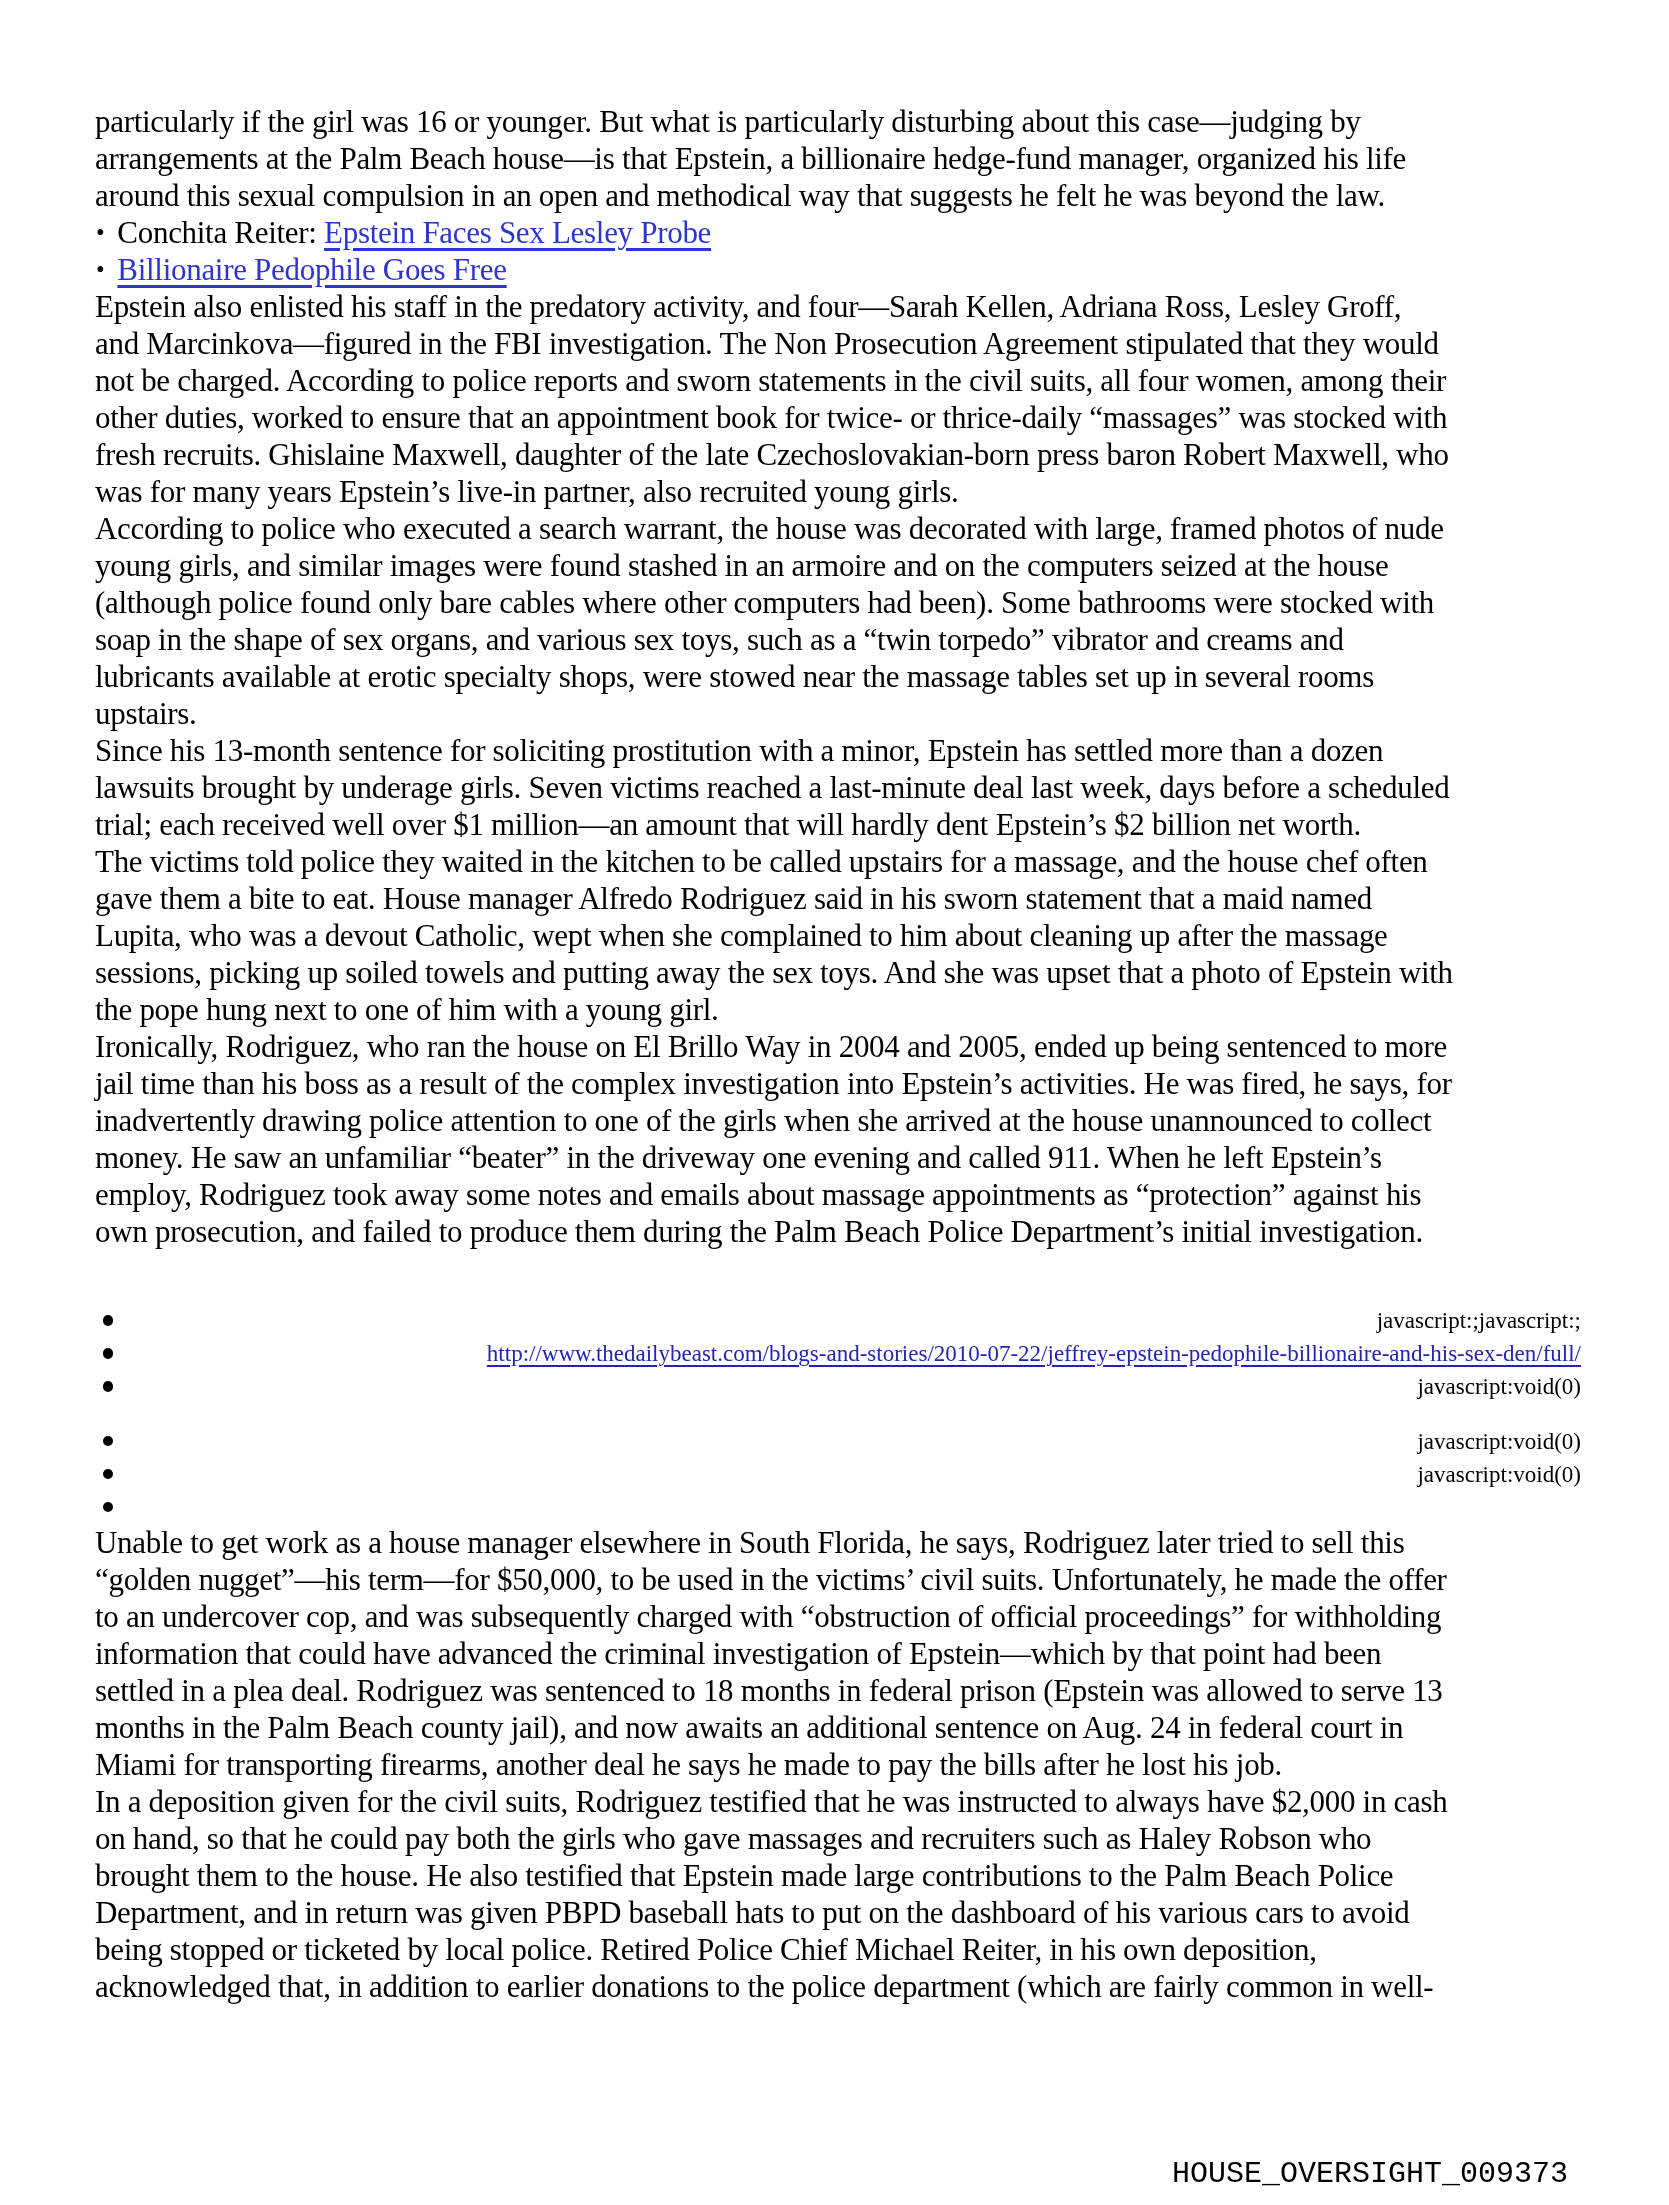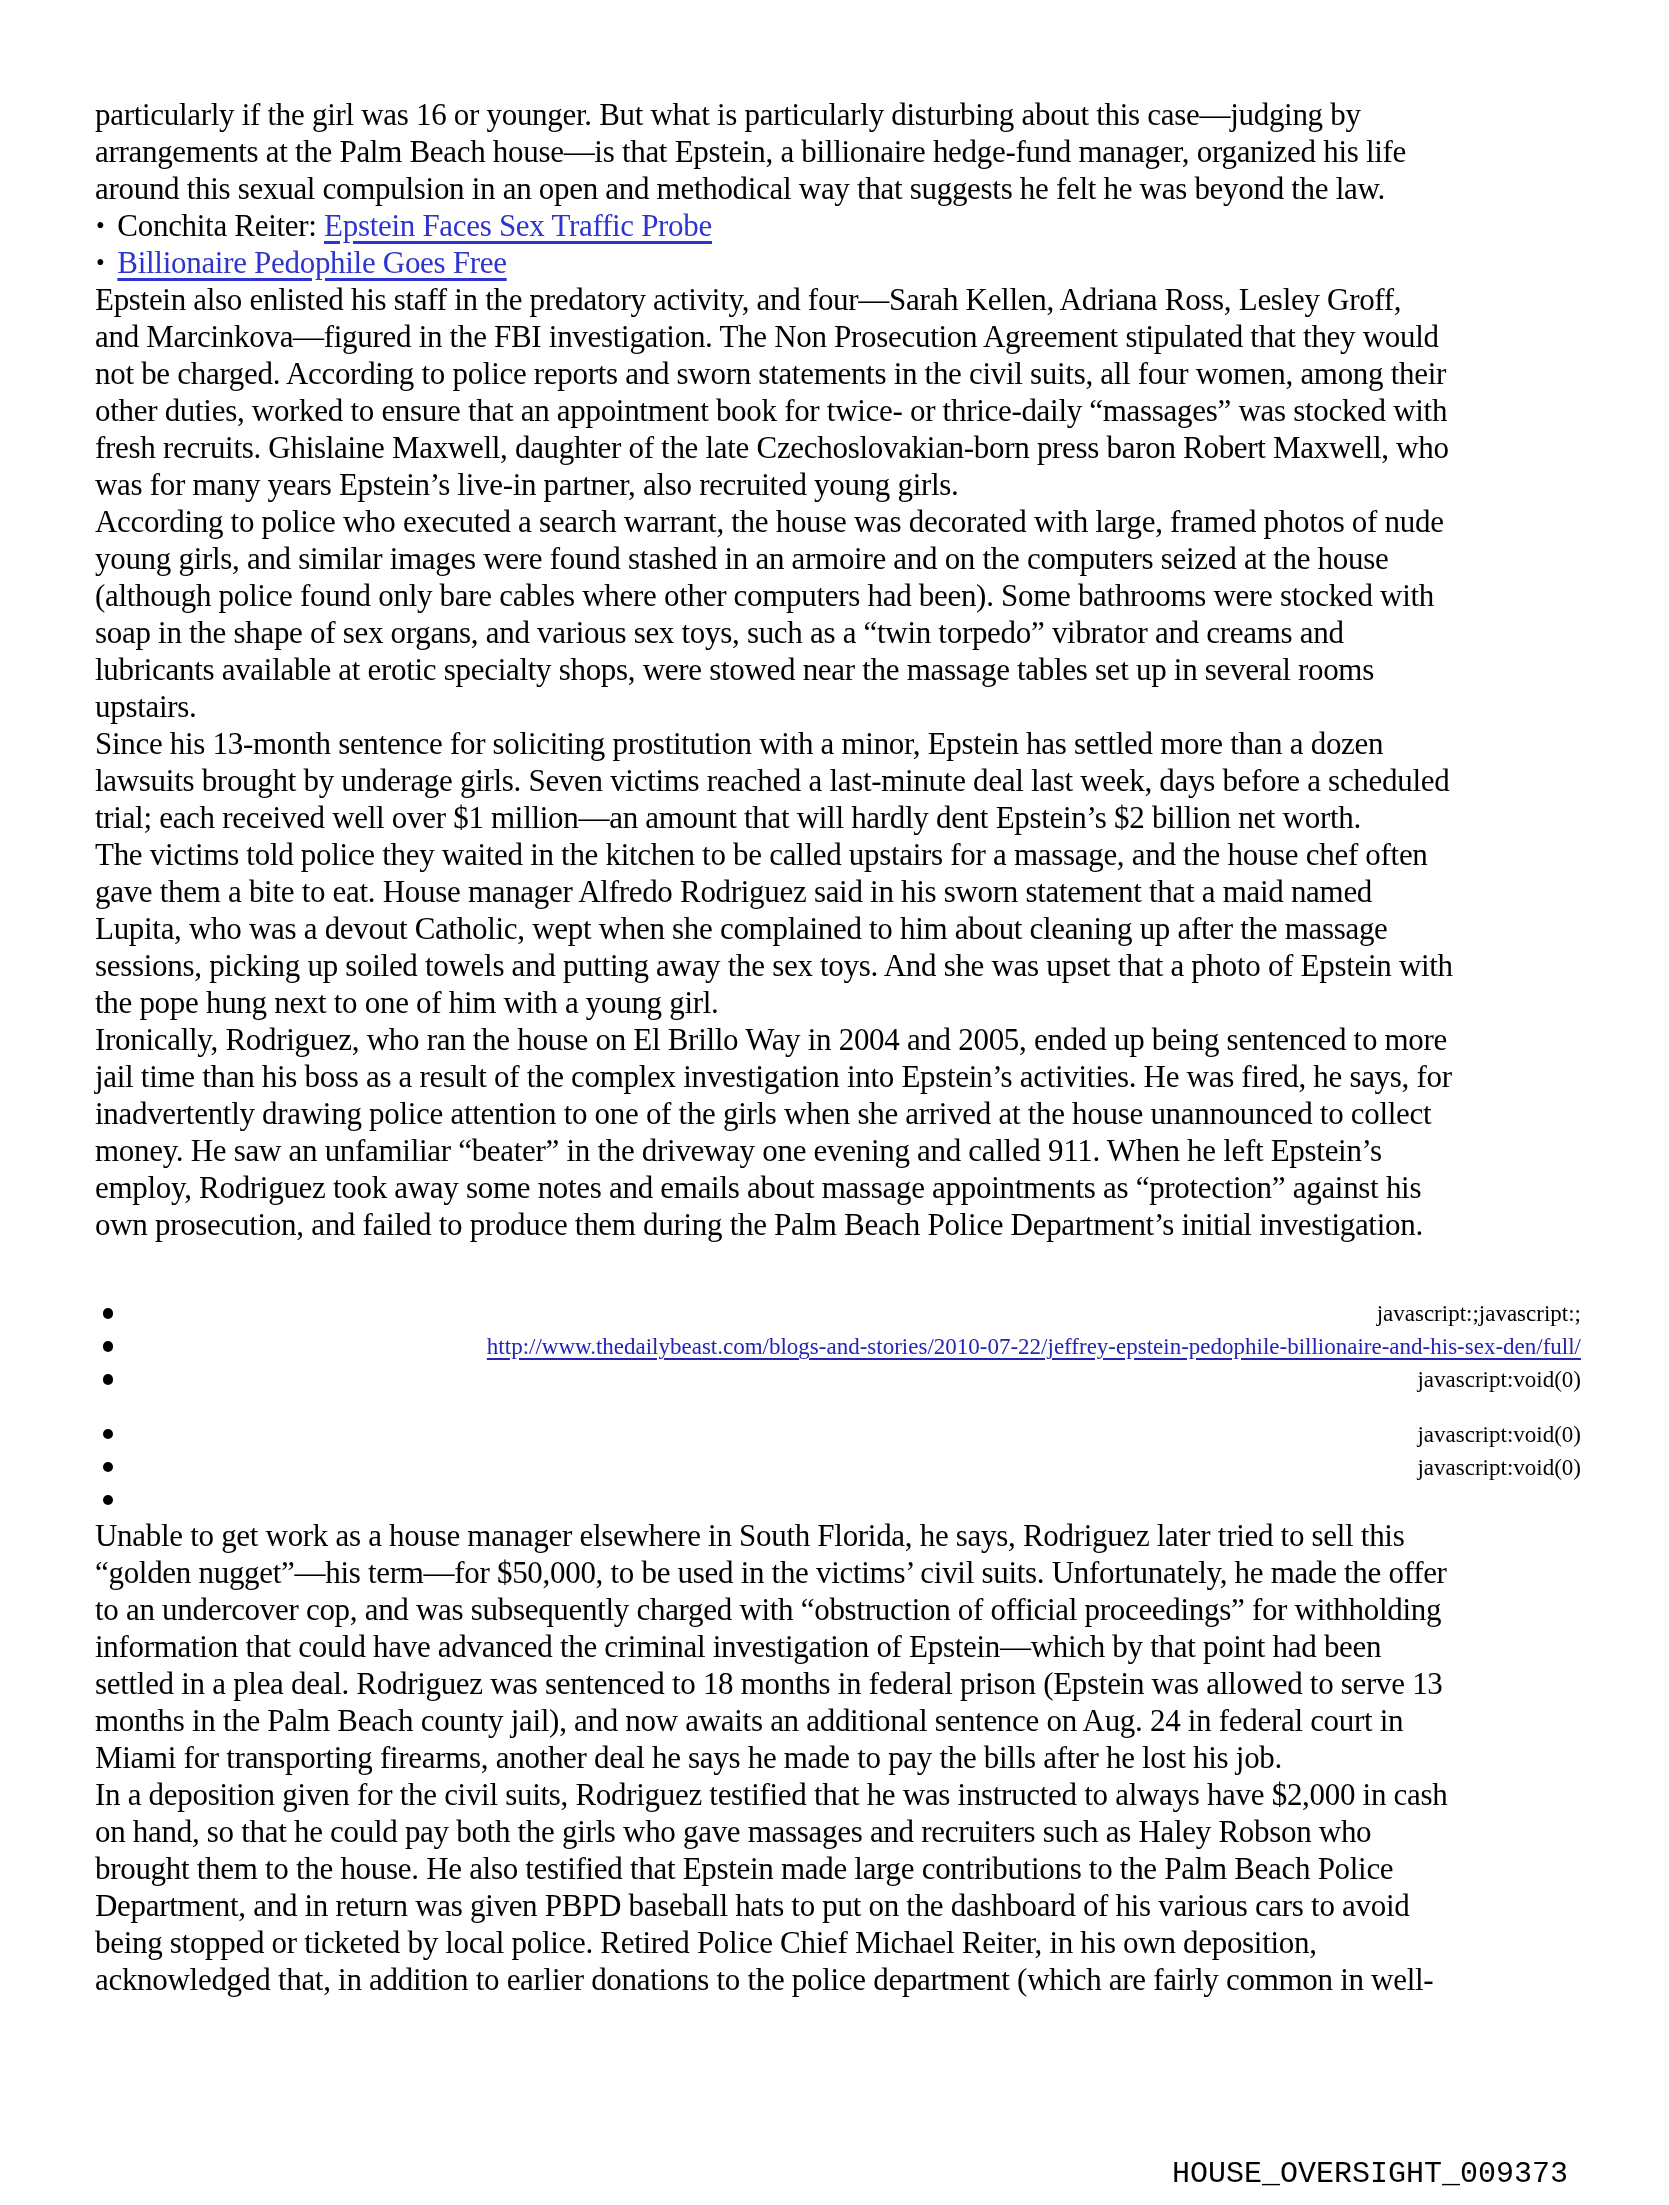--- a/index.html
+++ b/index.html
@@ -7,21 +7,21 @@
   body {
     width: 1669px; height: 2205px;
     background: #ffffff;
     position: relative;
     font-family: "Liberation Serif", serif;
     color: #000000;
   }
   .page { position: absolute; inset: 0; overflow: hidden; }
   .content {
     position: absolute;
-    left: 95px; top: 96px;
+    left: 95px; top: 103px;
     width: 1486px;
     font-size: 31px;
     line-height: 37px;
     letter-spacing: -0.3px;
   }
   .para { margin: 0; white-space: pre; }
   .bullet-line { white-space: pre; }
   .bullet-char { display: inline-block; margin-right: 11.8px; transform: scale(0.8); }
   a.link {
     color: var(--link-primary, #2d34cf);
@@ -67,21 +67,21 @@
 </head>
 <body>
 
 <div class="page">
   <div class="content">
 
     <p class="para">particularly if the girl was 16 or younger. But what is particularly disturbing about this case—judging by
 arrangements at the Palm Beach house—is that Epstein, a billionaire hedge-fund manager, organized his life
 around this sexual compulsion in an open and methodical way that suggests he felt he was beyond the law.</p>
 
-    <div class="bullet-line"><span class="bullet-char">•</span><span>Conchita Reiter: </span><a class="link">Epstein Faces Sex Traffic Probe</a></div>
+    <div class="bullet-line"><span class="bullet-char">•</span><span>Conchita Reiter: </span><a class="link">Epstein Faces Sex Lesley Probe</a></div>
 
     <div class="bullet-line"><span class="bullet-char">•</span><a class="link">Billionaire Pedophile Goes Free</a></div>
 
     <p class="para">Epstein also enlisted his staff in the predatory activity, and four—Sarah Kellen, Adriana Ross, Lesley Groff,
 and Marcinkova—figured in the FBI investigation. The Non Prosecution Agreement stipulated that they would
 not be charged. According to police reports and sworn statements in the civil suits, all four women, among their
 other duties, worked to ensure that an appointment book for twice- or thrice-daily “massages” was stocked with
 fresh recruits. Ghislaine Maxwell, daughter of the late Czechoslovakian-born press baron Robert Maxwell, who
 was for many years Epstein’s live-in partner, also recruited young girls.</p>
     <p class="para">According to police who executed a search warrant, the house was decorated with large, framed photos of nude

